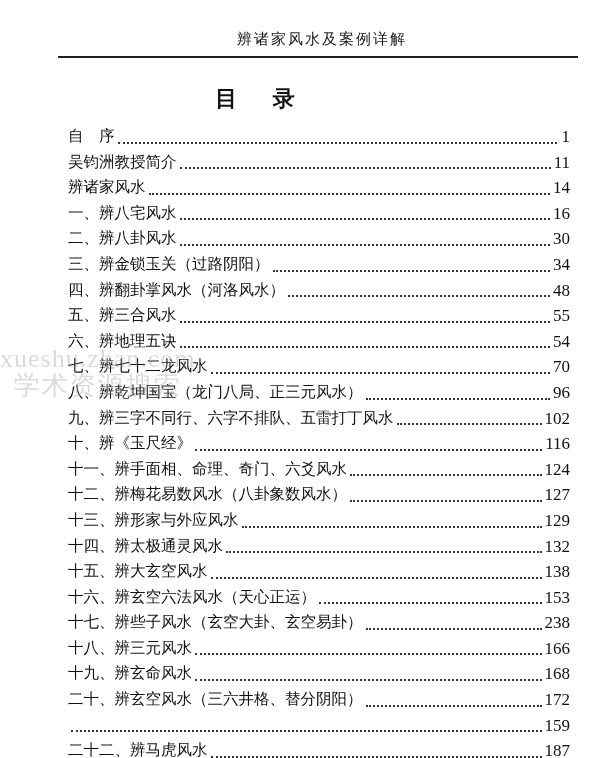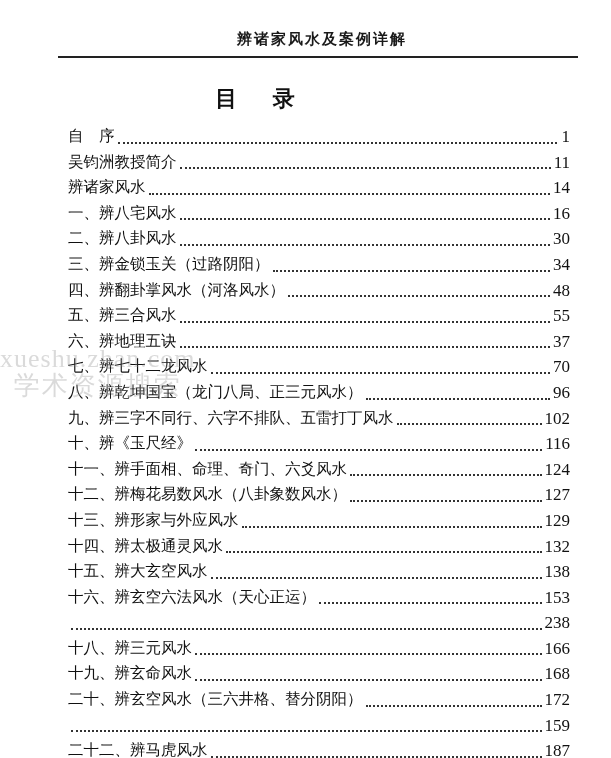--- a/index.html
+++ b/index.html
@@ -16,21 +16,21 @@
       color: #111111;
     }
     .running-header {
       position: absolute;
       left: 68px;
       top: 30px;
       width: 508px;
       text-align: center;
       font-family: "DejaVu Serif", serif;
       font-size: 15px;
-      font-weight: bold;
+      font-weight: normal;
       letter-spacing: 2px;
       color: #1a1a1a;
     }
     .header-rule {
       position: absolute;
       left: 58px;
       top: 56px;
       width: 520px;
       height: 2px;
       background: #222222;
@@ -160,21 +160,21 @@
       <span class="toc-page">48</span>
     </div>
   <div class="toc-row">
       <span class="toc-label">五、辨三合风水</span>
       <span class="toc-leader"></span>
       <span class="toc-page">55</span>
     </div>
   <div class="toc-row">
       <span class="toc-label">六、辨地理五诀</span>
       <span class="toc-leader"></span>
-      <span class="toc-page">37</span>
+      <span class="toc-page">54</span>
     </div>
   <div class="toc-row">
       <span class="toc-label">七、辨七十二龙风水</span>
       <span class="toc-leader"></span>
       <span class="toc-page">70</span>
     </div>
   <div class="toc-row">
       <span class="toc-label">八、辨乾坤国宝（龙门八局、正三元风水）</span>
       <span class="toc-leader"></span>
       <span class="toc-page">96</span>
@@ -213,20 +213,21 @@
       <span class="toc-label">十五、辨大玄空风水</span>
       <span class="toc-leader"></span>
       <span class="toc-page">138</span>
     </div>
   <div class="toc-row">
       <span class="toc-label">十六、辨玄空六法风水（天心正运）</span>
       <span class="toc-leader"></span>
       <span class="toc-page">153</span>
     </div>
   <div class="toc-row">
+      <span class="toc-label">十七、辨些子风水（玄空大卦、玄空易卦）</span>
       <span class="toc-leader"></span>
       <span class="toc-page">238</span>
     </div>
   <div class="toc-row">
       <span class="toc-label">十八、辨三元风水</span>
       <span class="toc-leader"></span>
       <span class="toc-page">166</span>
     </div>
   <div class="toc-row">
       <span class="toc-label">十九、辨玄命风水</span>

